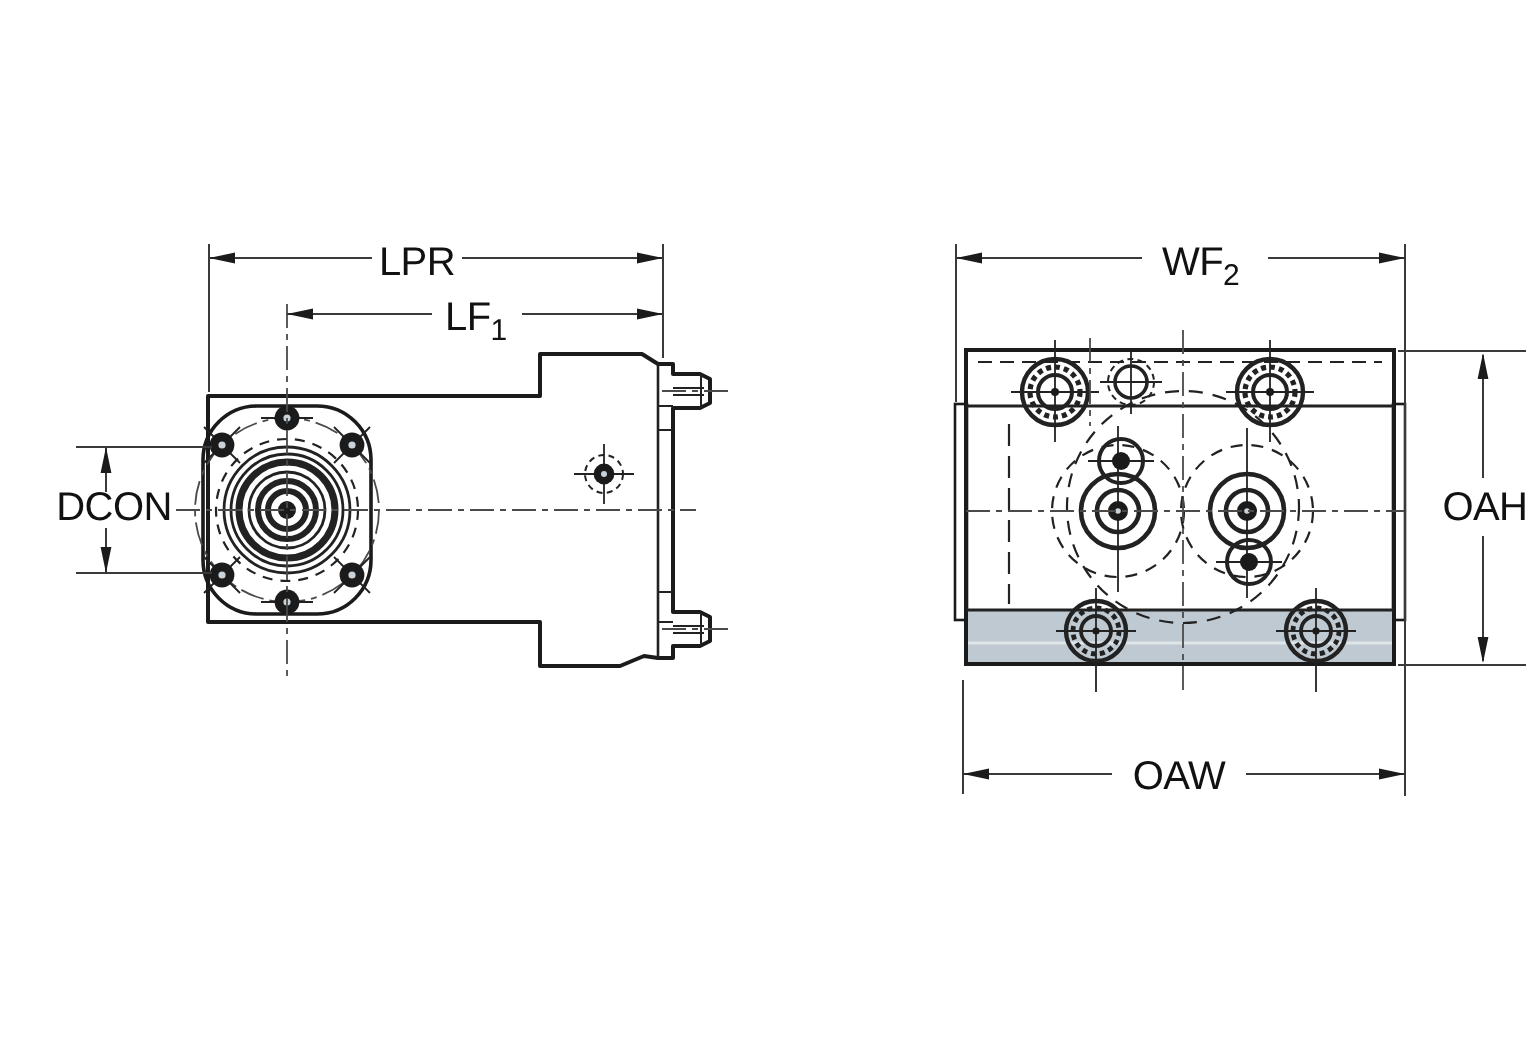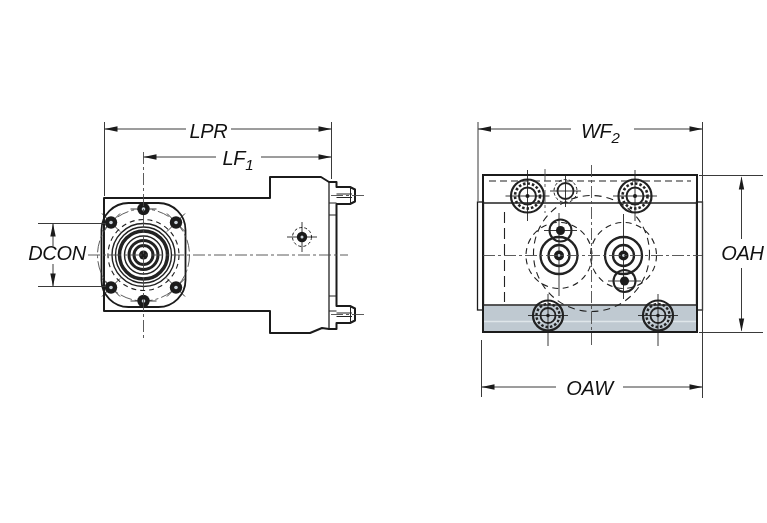--- a/index.html
+++ b/index.html
@@ -1,19 +1,18 @@
 <!DOCTYPE html>
 <html><head>
 <meta charset="utf-8">
 <style>
   html,body{margin:0;padding:0;background:#ffffff;}
   #stage{
     position:relative;width:767px;height:523px;background:#ffffff;overflow:hidden;
     font-family:"Liberation Sans", sans-serif;
-    font-style:italic;
   }
   svg{position:absolute;left:0;top:0;}
   .outline{stroke:#1b1b1b;fill:none;}
   .thin{stroke:#222222;fill:none;}
   .cl{stroke:#4a4a4a;stroke-width:0.9;fill:none;stroke-dasharray:12 3 3 3;}
   .dash{stroke:#222222;fill:none;}
   .dim{stroke:#3a3a3a;stroke-width:1;fill:none;}
   .arrow{fill:#1b1b1b;stroke:none;}
   .dim-text{fill:#111111;font-size:20px;letter-spacing:-0.3px;}
   .dim-sub{font-size:15px;}

